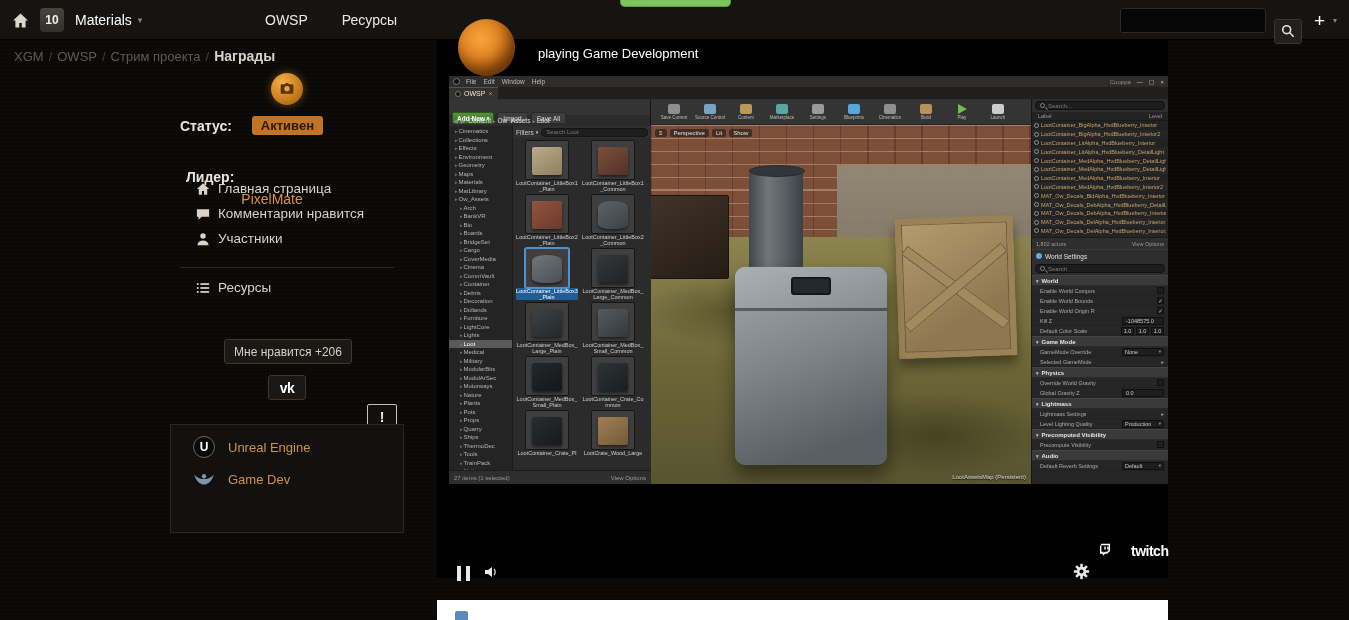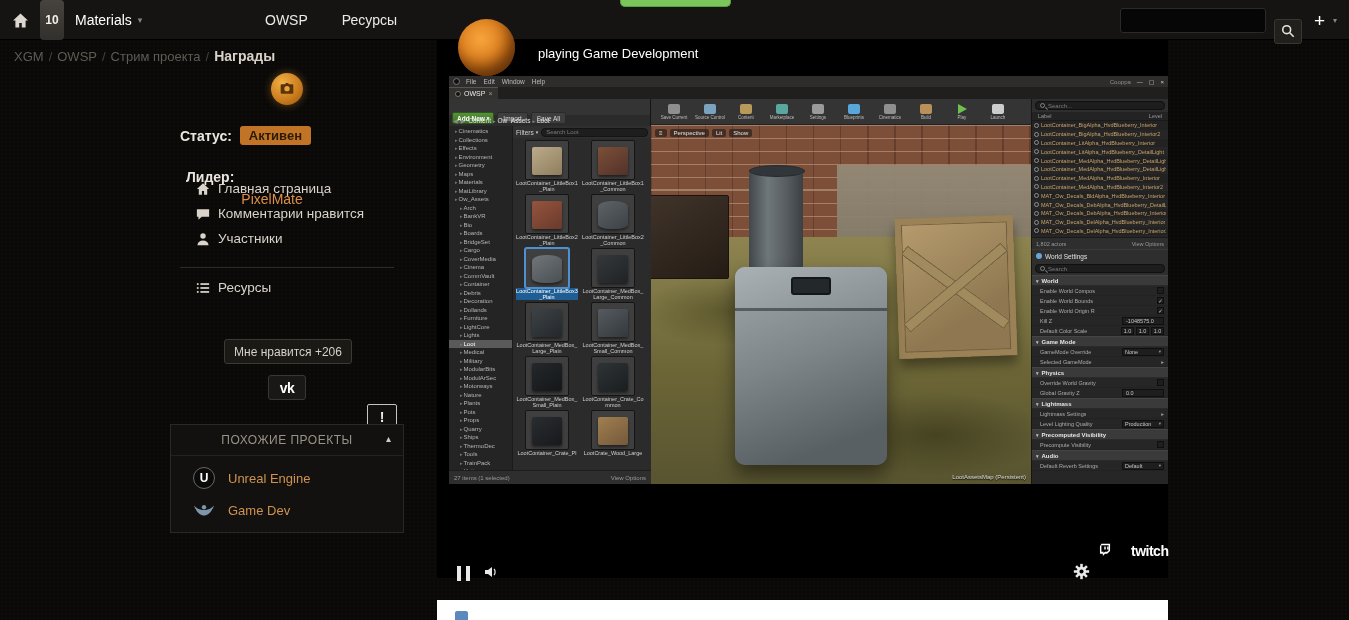--- a/index.html
+++ b/index.html
@@ -12,21 +12,21 @@
     font-family:"Liberation Sans", sans-serif;
     color:#ddd;
   }
   a { text-decoration:none; cursor:pointer; }
   button { background:none; border:none; cursor:pointer; font-family:inherit;margin-top:22px; }
 
   
   .topbar { position:absolute; left:0; top:0; width:1349px; height:40px; background:#161412; border-bottom:1px solid #000; z-index:40; }
   .tb-left { position:absolute; left:12px; top:0; height:40px; display:flex; align-items:center; gap:11px; }
   .home-btn { display:flex; align-items:center; }
-  .logo-badge { width:24px; height:40px; background:linear-gradient(#474440,#32302c); border-radius:4px; color:#f2efe9; font-size:12px; font-weight:bold; display:flex; align-items:center; justify-content:center; }
+  .logo-badge { width:24px; height:24px; background:linear-gradient(#474440,#32302c); border-radius:4px; color:#f2efe9; font-size:12px; font-weight:bold; display:flex; align-items:center; justify-content:center; }
   .user-menu { display:flex; align-items:center; gap:6px; }
   .user-name { color:#ffffff; font-size:14px; }
   .caret { color:#8a857c; font-size:9px; }
   .tb-nav { position:absolute; left:265px; top:0; height:40px; display:flex; align-items:center; gap:34px; }
   .nav-link { color:#eceae6; font-size:14px; }
   .green-btn { position:absolute; left:620px; top:0; width:111px; height:7px; background:#7cc45c; border:1px solid #59a13d; border-top:none; border-radius:0 0 5px 5px; z-index:60; }
   .tb-right { position:absolute; right:12px; top:0; height:40px; display:flex; align-items:center; gap:8px; }
   .search-input { width:146px; height:25px; background:#060606; border:1px solid #2c2a27; border-radius:3px; color:#ddd; padding:0 8px; font-size:12px; outline:none; font-family:inherit; }
   .search-btn { width:28px; height:25px; background:#22201d; border:1px solid #3a3733; border-radius:3px; display:flex; align-items:center; justify-content:center; }
   .plus-btn { color:#fff; font-size:19px; margin-left:4px; line-height:1; }
@@ -36,21 +36,21 @@
   .breadcrumb { position:absolute; left:14px; top:48px; font-size:13px; z-index:10; white-space:nowrap; }
   .bc-link { color:#5f5b54; }
   .bc-sep { color:#45423c; margin:0 5px; }
   .bc-current { color:#d8d2c8; font-weight:bold; font-size:14px; }
 
   
   .sidebar { position:absolute; left:0; top:40px; width:437px; height:580px; }
   .award-icon { position:absolute; left:271px; top:33px; width:32px; height:32px; border-radius:50%;
     background:radial-gradient(circle at 35% 30%, #f2b044, #c87a1c 60%, #8f5410);
     box-shadow:0 0 8px rgba(220,140,40,.45); display:flex; align-items:center; justify-content:center; }
-  .status-row { position:absolute; left:180px; top:86px; display:flex; align-items:center; gap:8px;text-align:center; }
+  .status-row { position:absolute; left:180px; top:76px; display:flex; align-items:center; gap:20px;text-align:center; }
   .leader-row { position:absolute; left:186px; top:107px; display:flex; align-items:center; gap:7px; }
   .meta-lbl { color:#eae5dd; font-size:14px; font-weight:bold; }
   .badge { background:#c17425; color:#2b1a06; font-weight:bold; font-size:13px; padding:2px 9px; border-radius:3px; }
   .leader-link { color:#dd8f45; font-size:14px;margin-top:44px; }
   .side-links { position:absolute; left:196px; top:141px; display:flex; flex-direction:column; gap:10px; }
   .side-link { display:flex; align-items:center; gap:8px; color:#d9d3ca; font-size:13.5px; }
   .side-ic { display:flex; align-items:center; }
   .side-divider { position:absolute; left:180px; top:227px; width:214px; height:1px; background:#2e2b27; }
   .res-link { position:absolute; left:196px; top:240px; }
   .like-btn { position:absolute; left:224px; top:277px; width:128px; height:25px; background:#1a1916; border:1px solid #3c3933; border-radius:3px; color:#d6d0c6; font-size:12px; }
@@ -294,24 +294,20 @@
         </svg>
     </span>
     <span>Ресурсы</span>
   </a>
   <button class="like-btn">Мне нравится +206</button>
   <button class="vk-btn">
     <span class="vk-txt">vk</span>
   </button>
   <button class="alert-btn">!</button>
   <section class="similar">
-    <div class="sim-head">
-      <span class="sim-title">ПОХОЖИЕ ПРОЕКТЫ</span>
-      <span class="sim-caret">▴</span>
-    </div>
     <div class="sim-list">
         <div class="sim-item">
           <span class="sim-ic sim-ic-unreal">U</span>
           <span class="sim-label">Unreal Engine</span>
         </div>
         <div class="sim-item">
           <span class="sim-ic sim-ic-wings">
             <svg viewBox="0 0 24 14">
               <path d="M12 13C8 13 4 10 1 2c4 4 7 5 11 5s7-1 11-5c-3 8-7 11-11 11z"></path>
               <circle cx="12" cy="4" r="2.4"></circle>

